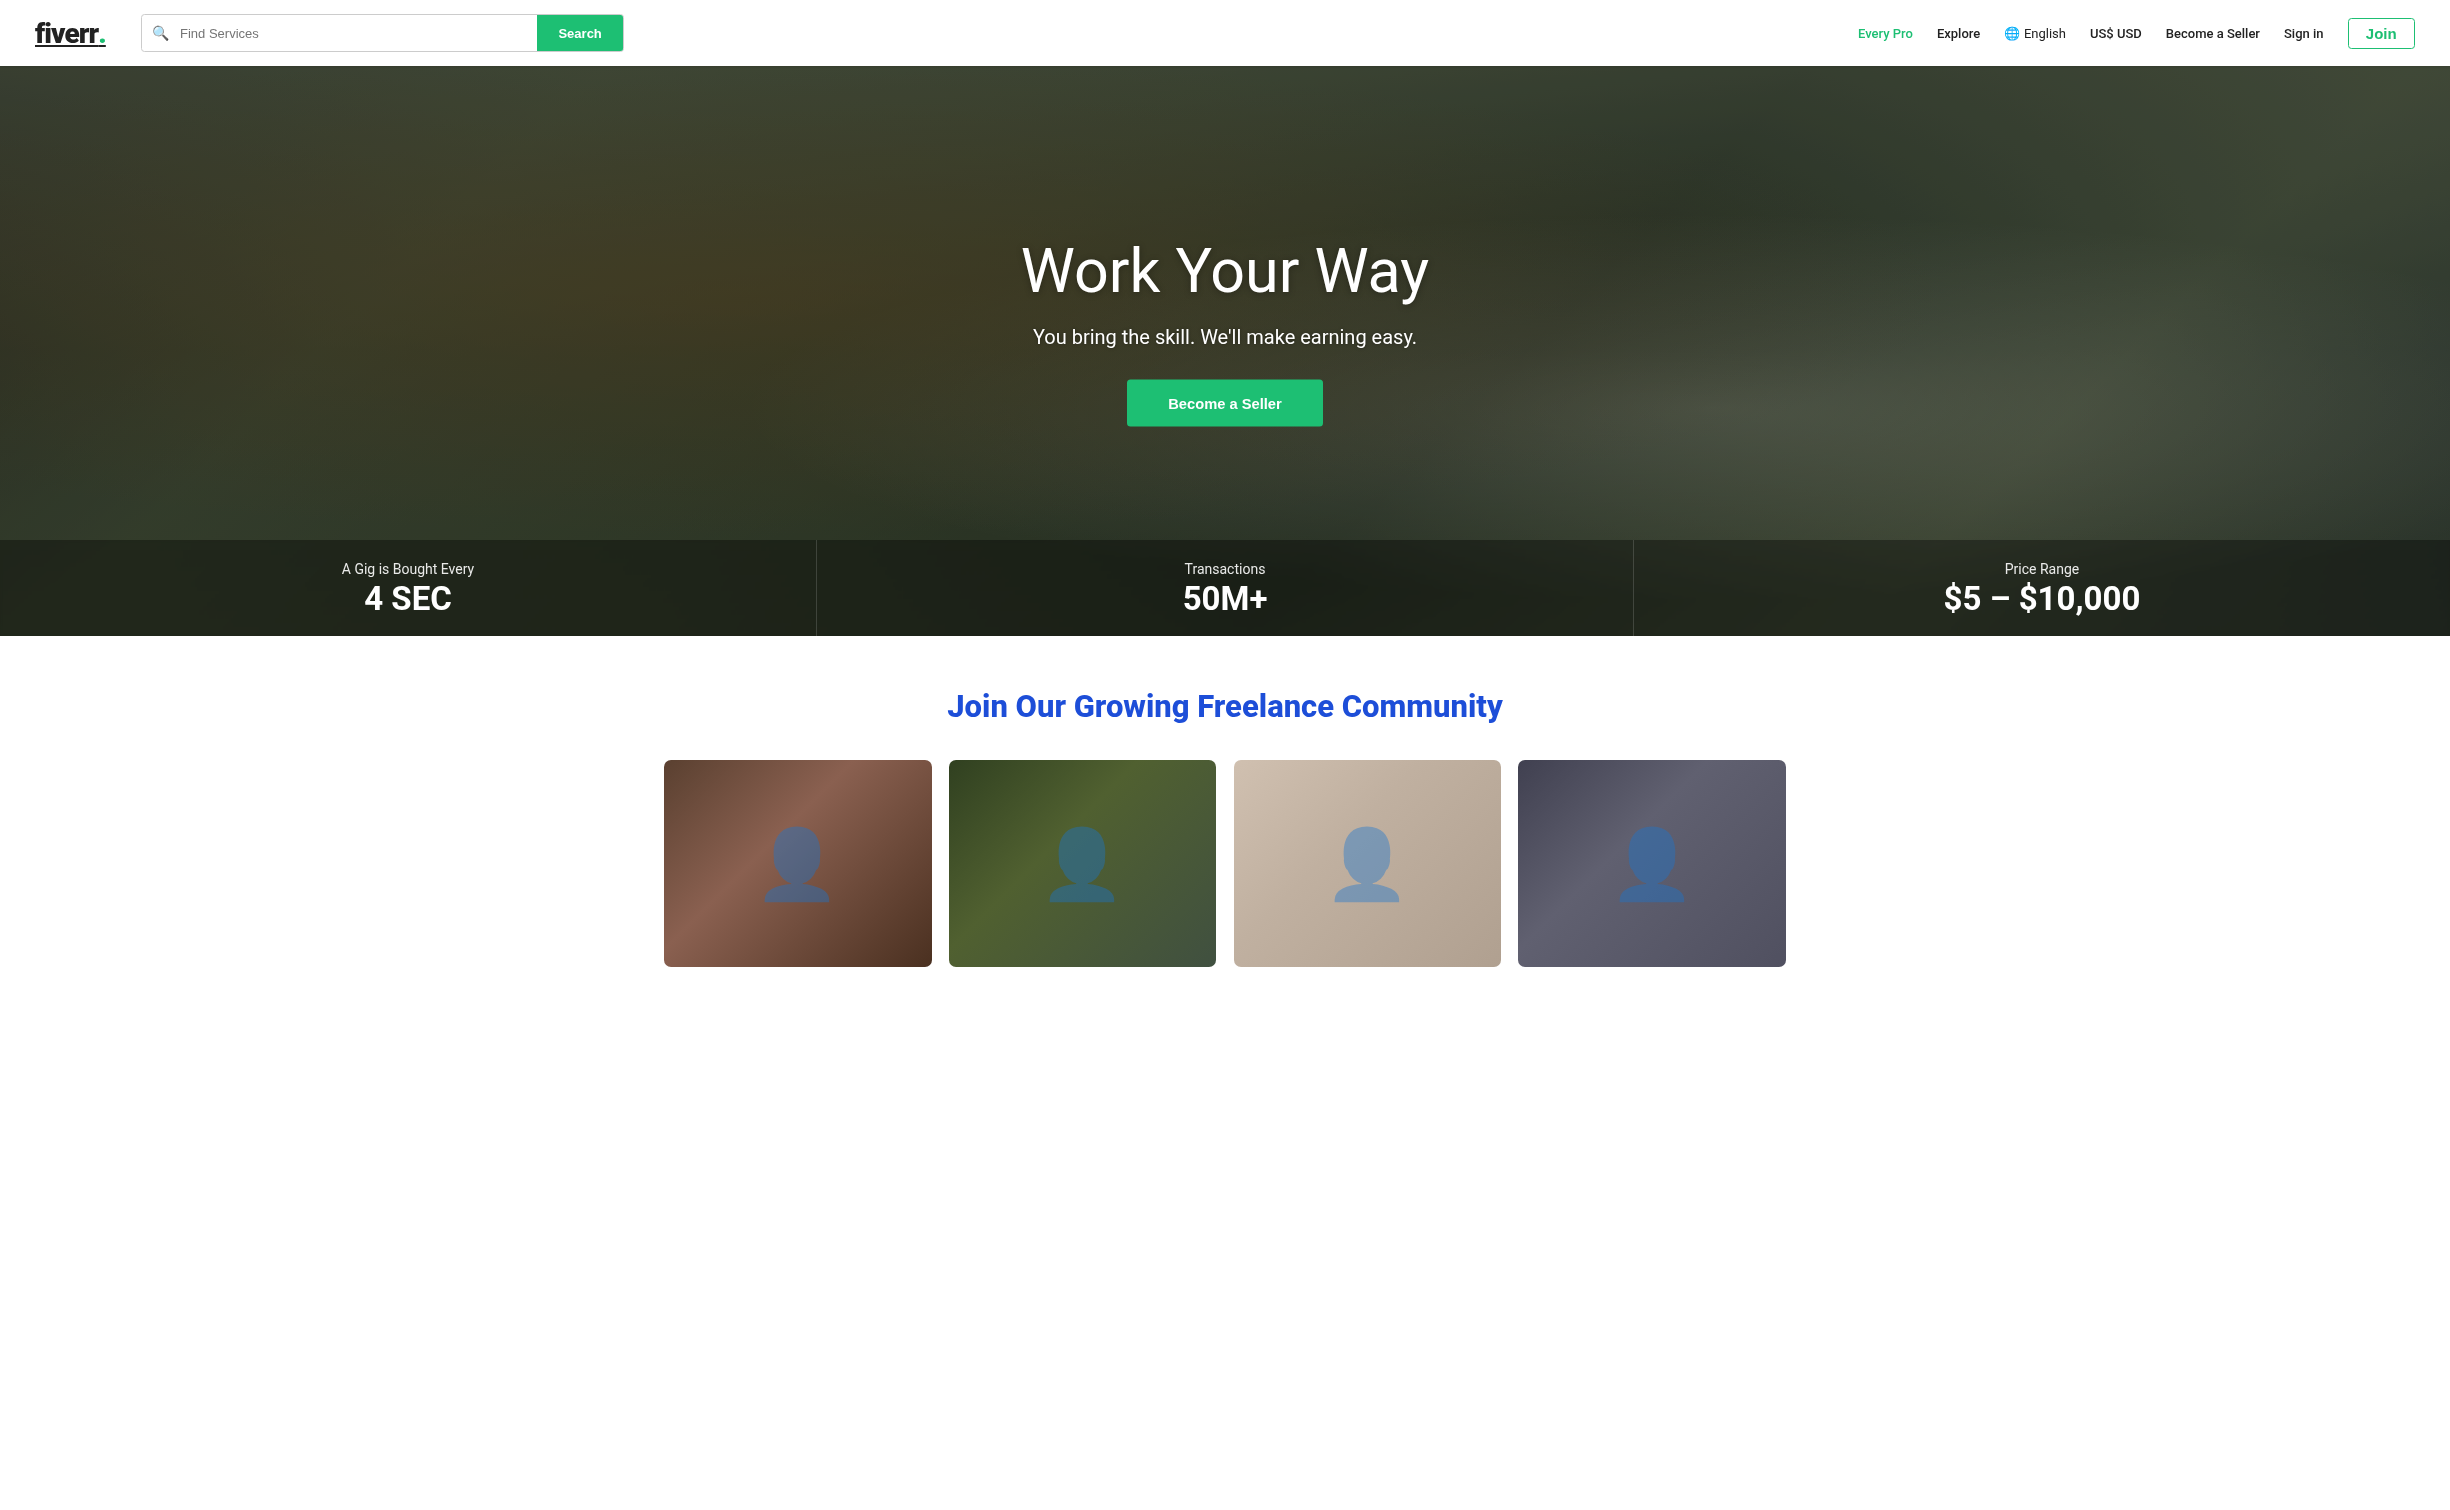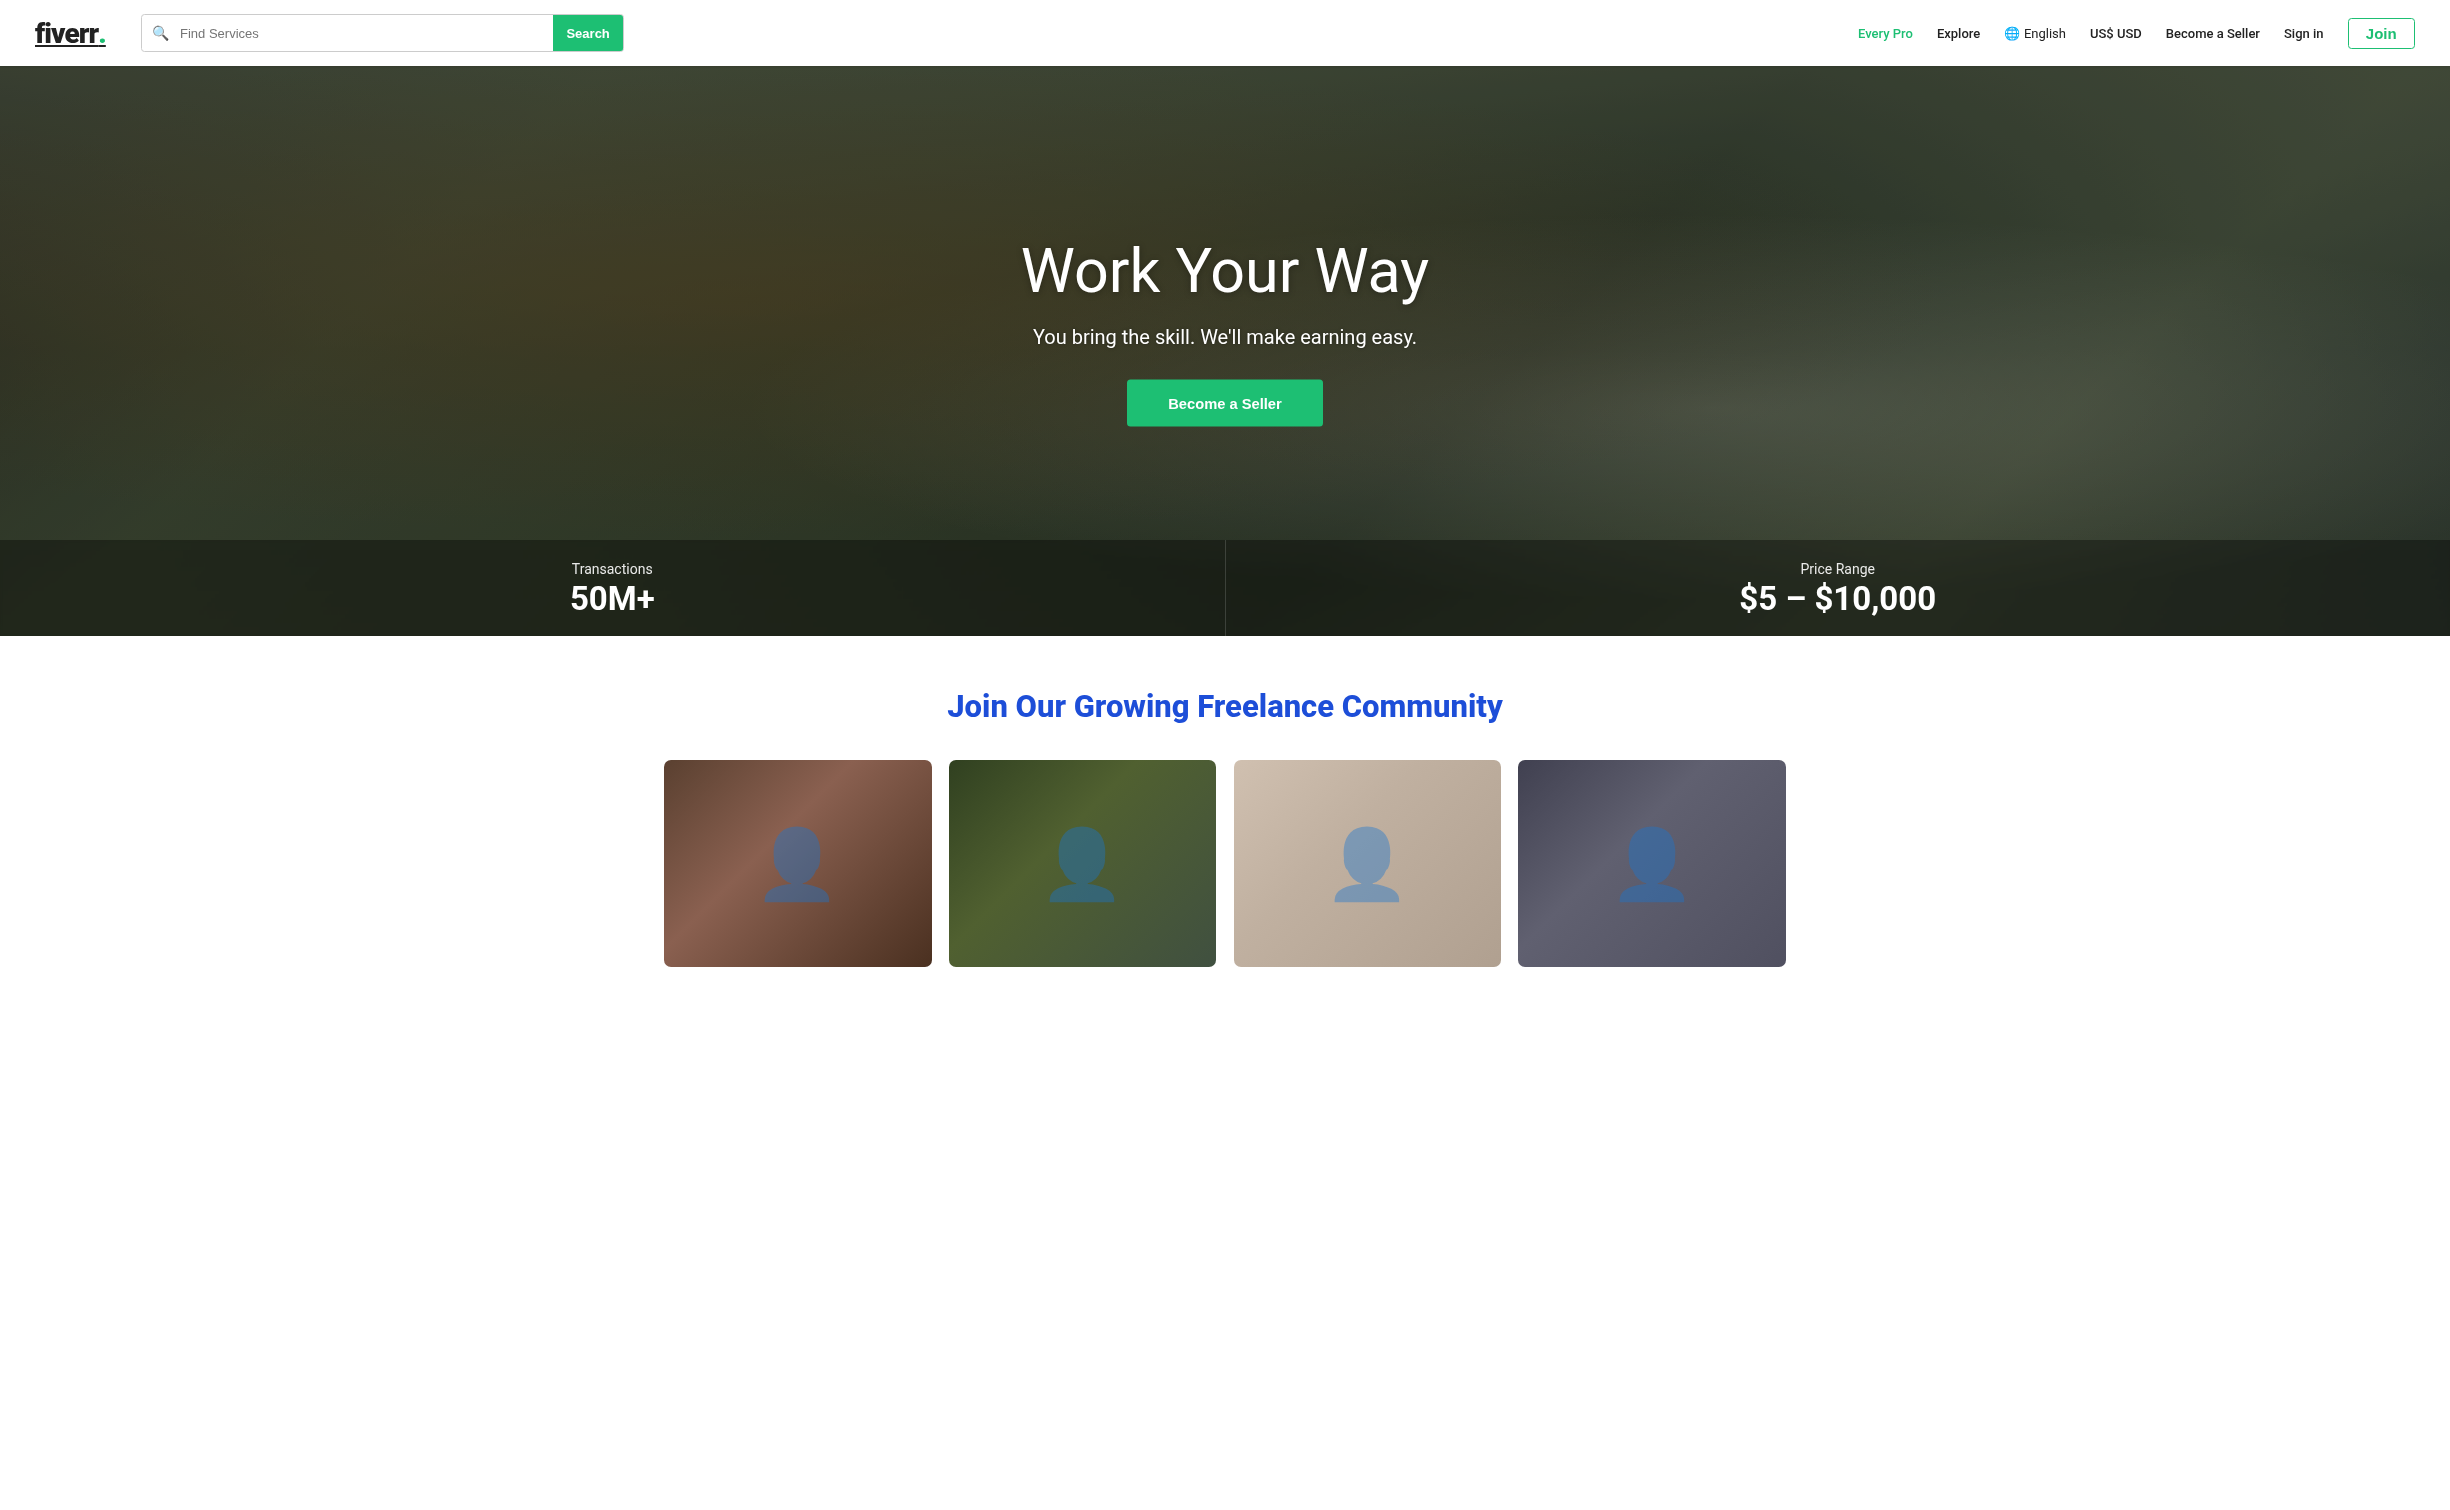--- a/index.html
+++ b/index.html
@@ -50,21 +50,21 @@
       flex: 1;
       font-size: 13px;
       color: #555;
       background: transparent;
     }
     .search-bar button {
       background: #1dbf73;
       color: #fff;
       border: none;
       height: 52px;
-      padding: 0 13px;
+      padding: 0 21px;
       font-size: 13px;
       font-weight: 600;
       cursor: pointer;
       border-radius: 0 2.6px 2.6px 0;
     }
     .nav-links {
       display: flex;
       align-items: center;
       gap: 24px;
       margin-left: auto;
@@ -269,20 +269,24 @@
   <div class="hero-bg"></div>
   <div class="hero-overlay"></div>
   <div class="hero-content">
     <h1>Work Your Way</h1>
     <p>You bring the skill. We'll make earning easy.</p>
     <button class="hero-cta">Become a Seller</button>
   </div>
 
   <div class="stats-bar">
     <div class="stat-item">
+      <div class="stat-label">A Gig is Bought Every</div>
+      <div class="stat-value">4 SEC</div>
+    </div>
+    <div class="stat-item">
       <div class="stat-label">Transactions</div>
       <div class="stat-value">50M+</div>
     </div>
     <div class="stat-item">
       <div class="stat-label">Price Range</div>
       <div class="stat-value">$5 – $10,000</div>
     </div>
   </div>
 </section>
 

